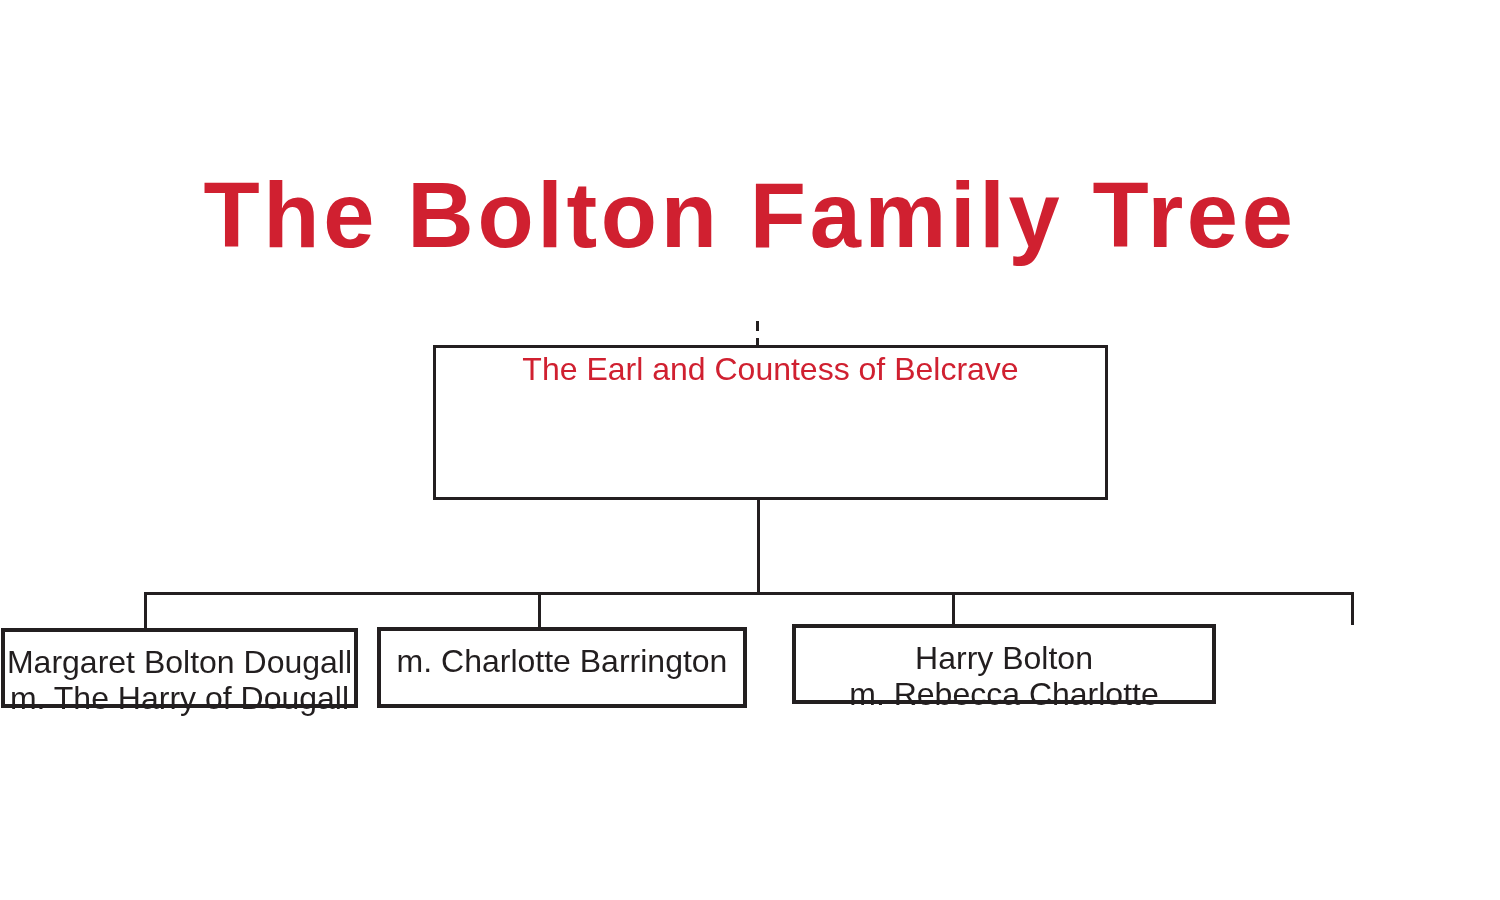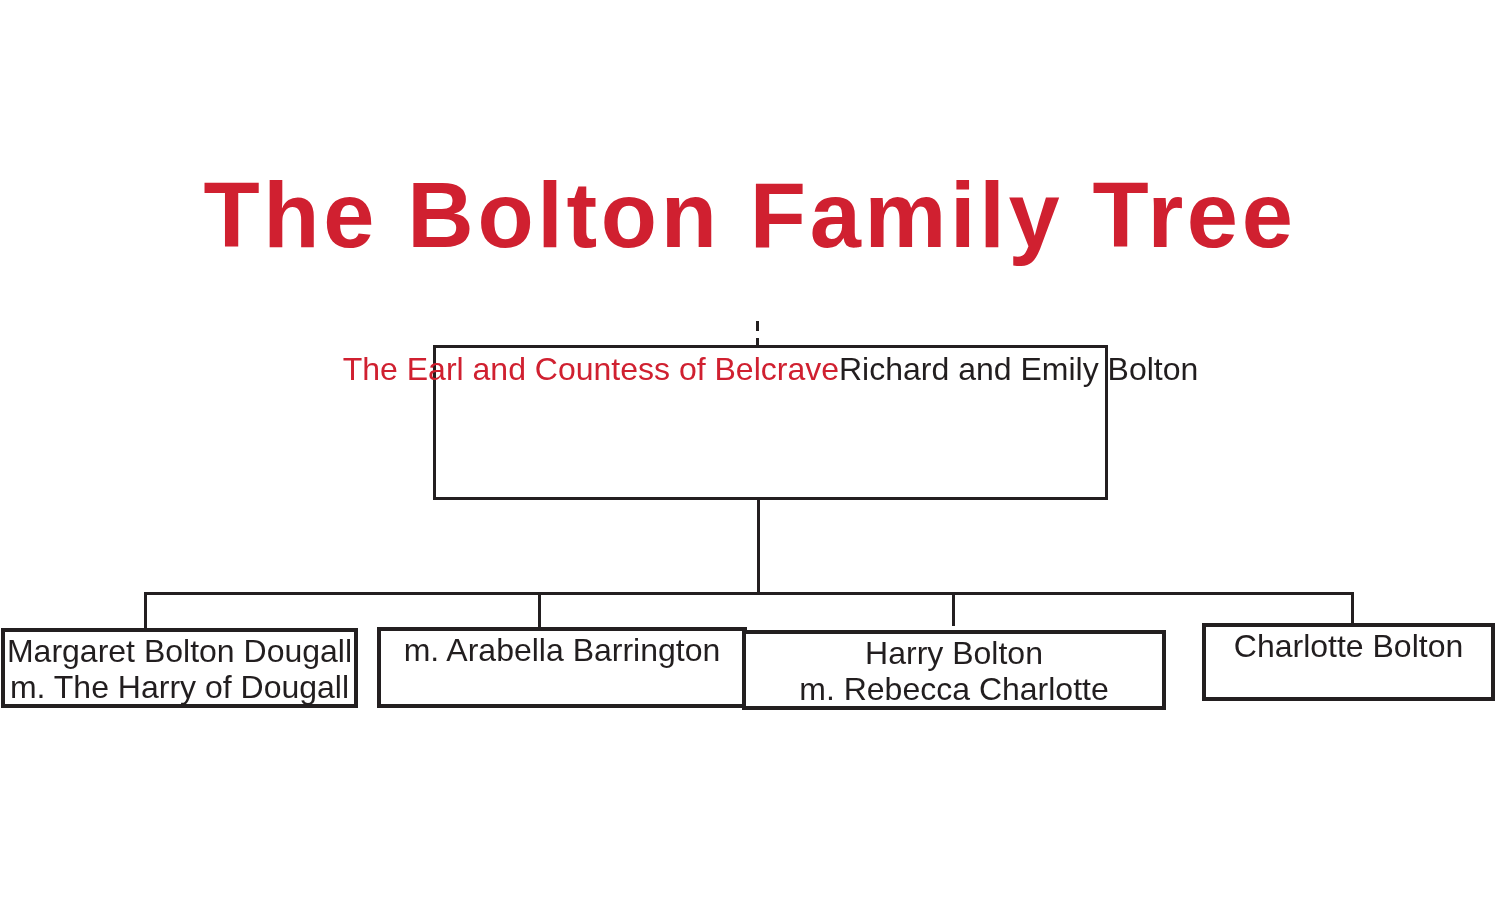--- a/index.html
+++ b/index.html
@@ -44,25 +44,25 @@
     display: flex;
     flex-direction: row;
     justify-content: center;
     font-size: 32px;
     line-height: 42px;
   }
   .child-box {
     border: 4px solid var(--line);
     font-size: 32px;
     line-height: 36px;
-    padding-top: 1px;
+    padding-top: 12px;
   }
   #child-box-0 { left: 1px;    top: 628px; width: 357px; height: 80px; }
   #child-box-1 { left: 377px;  top: 627px; width: 370px; height: 81px; }
-  #child-box-2 { left: 742px;  top: 624px; width: 424px; height: 80px; margin-top: 6px; }
+  #child-box-2 { left: 792px;  top: 624px; width: 424px; height: 80px; }
   #child-box-3 { left: 1202px; top: 623px; width: 293px; height: 78px; }
   .line {
     position: absolute;
     background: var(--line);
   }
   #dashed-line {
     position: absolute;
     left: 756px; top: 321px;
     width: 3px; height: 83px;
     background: repeating-linear-gradient(
@@ -82,42 +82,37 @@
 <body>
 
 <div class="canvas">
 
   <h1 class="title">The Bolton Family Tree</h1>
 
   <div id="dashed-line"></div>
 
   <div class="box" id="root-box">
     <div class="red">The Earl and Countess of Belcrave</div>
-    <div>Richard and Emily Bolton</div>
   </div>
 
   <div class="line" id="trunk-line"></div>
   <div class="line" id="sibling-line"></div>
   <div class="line" id="drop-0"></div>
   <div class="line" id="drop-1"></div>
   <div class="line" id="drop-2"></div>
   <div class="line" id="drop-3"></div>
 
   <div class="box child-box" id="child-box-0">
     <div>Margaret Bolton Dougall</div>
     <div>m. The Harry of Dougall</div>
   </div>
 
   <div class="box child-box" id="child-box-1">
-    <div>m. Arabella Barrington</div>
+    <div>m. Charlotte Barrington</div>
   </div>
 
   <div class="box child-box" id="child-box-2">
     <div>Harry Bolton</div>
     <div>m. Rebecca Charlotte</div>
   </div>
 
-  <div class="box child-box" id="child-box-3">
-    <div>Charlotte Bolton</div>
-    <div></div>
-  </div>
 
 </div>
 
 </body></html>

